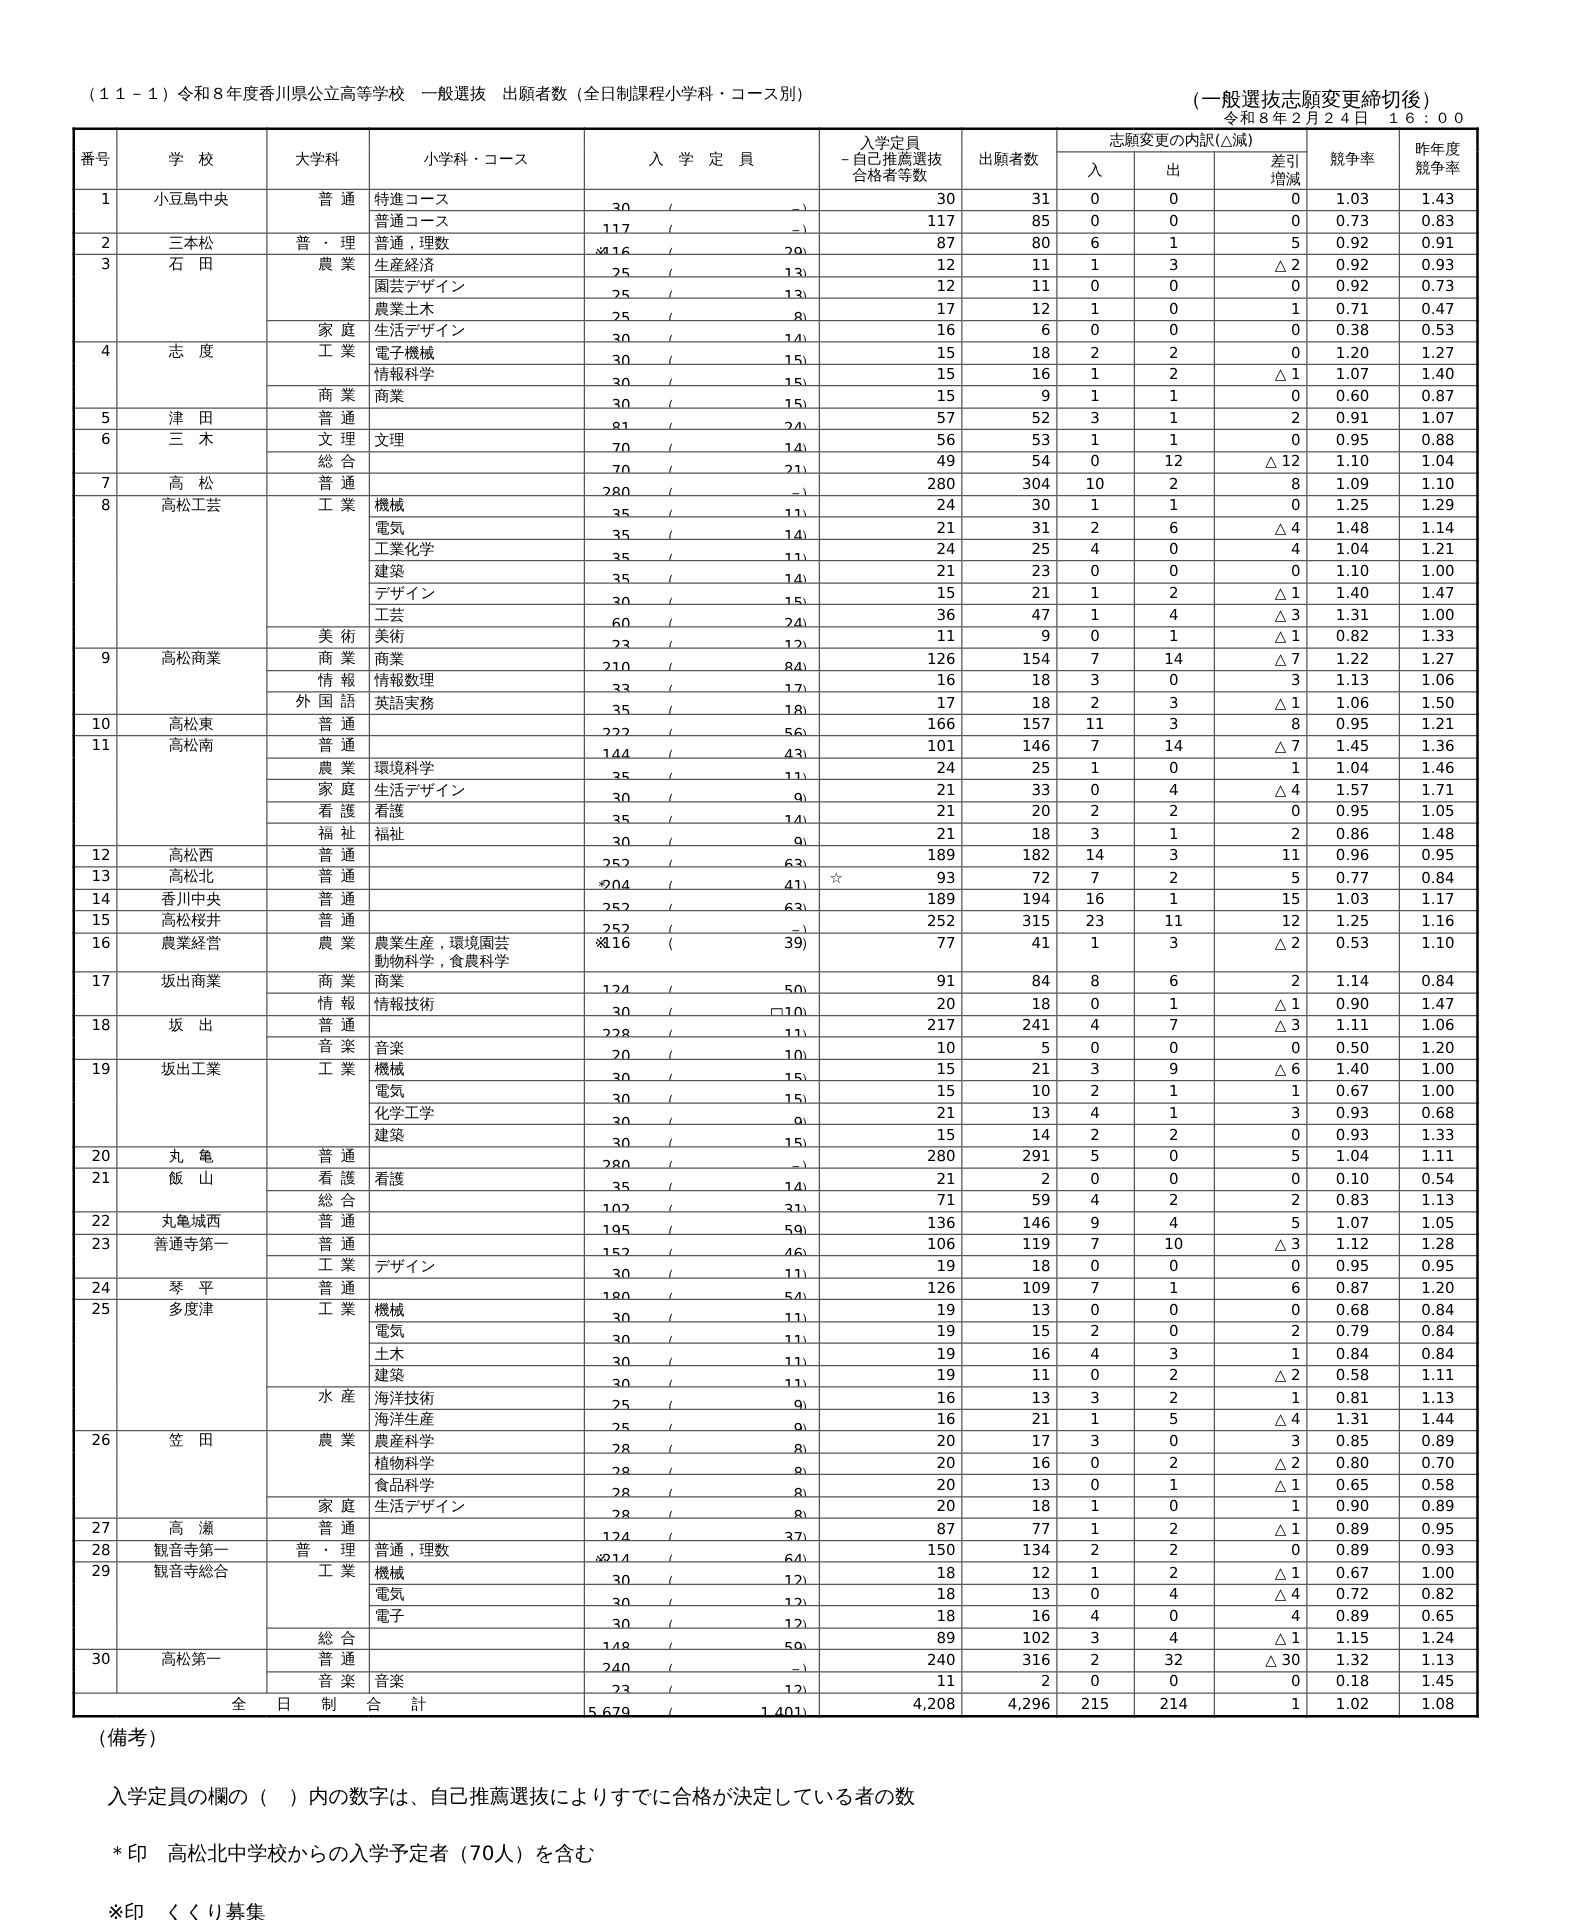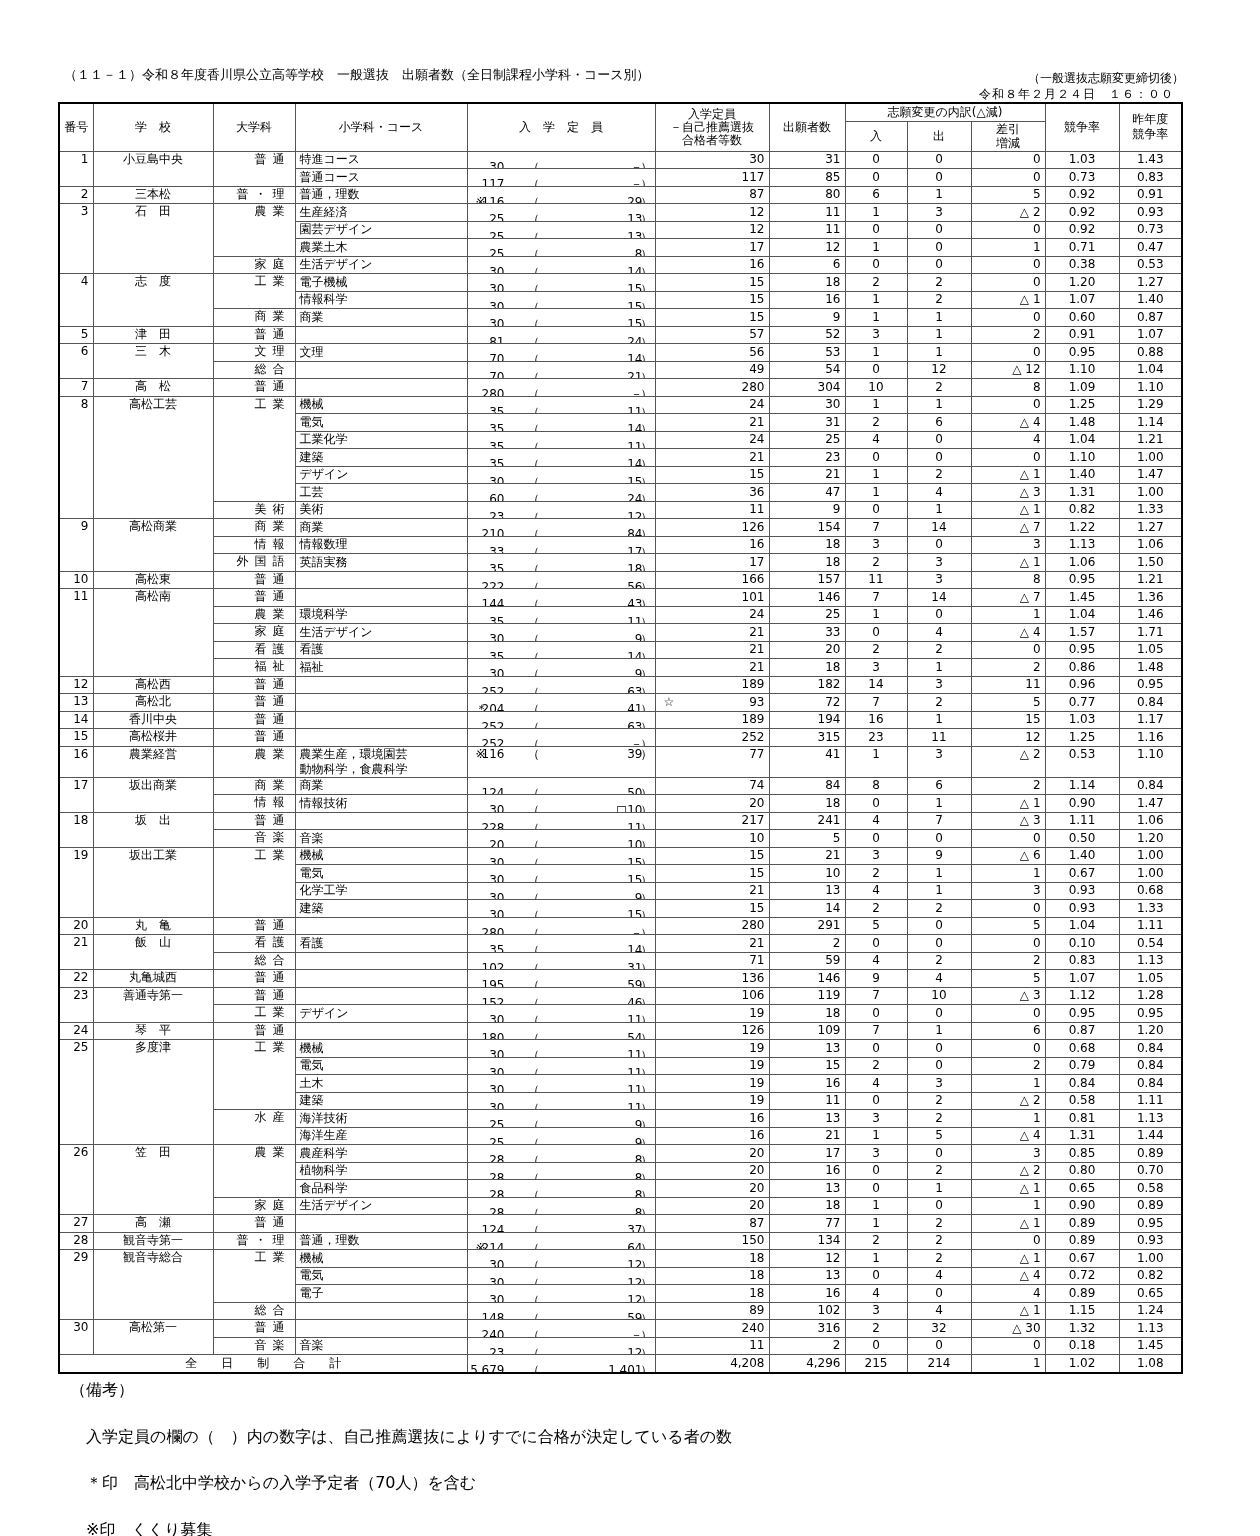--- a/index.html
+++ b/index.html
@@ -1,18 +1,18 @@
 <!DOCTYPE html>
 <html><head>
 <meta charset="utf-8">
 <style>
   html, body { margin: 0; padding: 0; background: #ffffff; }
   body { width: 1260px; height: 1536px; position: relative; font-family: "DejaVu Sans", sans-serif; color: #000; }
   .title { position: absolute; left: 64px; top: 66px; font-size: 13px; letter-spacing: 0px; }
-  .subnote { position: absolute; right: 76px; top: 70px; font-size: 12px; }
+  .subnote { position: absolute; right: 107px; top: 70px; font-size: 16px; }
   .datetime { position: absolute; right: 86px; top: 86px; font-size: 12px; letter-spacing: 1px; }
   table.main { position: absolute; left: 58px; top: 102px; width: 1123px; border-collapse: collapse; table-layout: fixed; font-size: 12px; }
   table.main td, table.main th { border: 1px solid #555; padding: 0 4px; height: 16.5px; line-height: 15px; white-space: nowrap; overflow: hidden; font-weight: normal; }
   table.main th { text-align: center; vertical-align: middle; font-size: 12px; }
   table.main { border: 2px solid #000; }
   .grp-top td { border-top: 2px solid #000; }
   .num { text-align: right; }
   .ctr { text-align: center; }
   .no { text-align: right; padding-right: 3px; vertical-align: top; }
   .school { text-align: center; vertical-align: top; }
@@ -64,21 +64,21 @@
 合格者等数</th>
       <th rowspan="2">出願者数</th>
       <th colspan="3">志願変更の内訳(△減)</th>
       <th rowspan="2">競争率</th>
       <th rowspan="2" style="white-space:pre-line;line-height:15px;">昨年度
 競争率</th>
     </tr>
     <tr style="height:30px">
       <th>入</th>
       <th>出</th>
-      <th style="white-space:pre-line;line-height:14px;">差引
+      <th style="white-space:pre-line;line-height:14px;text-align:right;">差引
 増減</th>
     </tr>
   </thead>
   <tbody id="tbody">
       <tr class="grp-top">
         <td class="no" rowspan="2">1</td>
         <td class="school" rowspan="2">小豆島中央</td>
         <td class="dept" rowspan="2">普通</td>
         <td class="course" style="white-space:pre-line">特進コース</td>
         <td class="cap">
@@ -735,21 +735,21 @@
         <td class="school" rowspan="2">坂出商業</td>
         <td class="dept" rowspan="1">商業</td>
         <td class="course" style="white-space:pre-line">商業</td>
         <td class="cap">
           <span class="mark"></span>
           <span class="capv">124</span>
           <span class="paren">（</span>
           <span class="rec">50</span>
           <span class="close">）</span>
         </td>
-        <td class="num adj"><span class="mark"></span><span>74</span></td>
+        <td class="num adj"><span class="mark"></span><span>91</span></td>
         <td class="num">84</td>
         <td class="ctr">8</td>
         <td class="ctr">6</td>
         <td class="num">2</td>
         <td class="ctr">1.14</td>
         <td class="ctr">0.84</td>
       </tr>
       <tr>
         <td class="dept" rowspan="1">情報</td>
         <td class="course" style="white-space:pre-line">情報技術</td>

